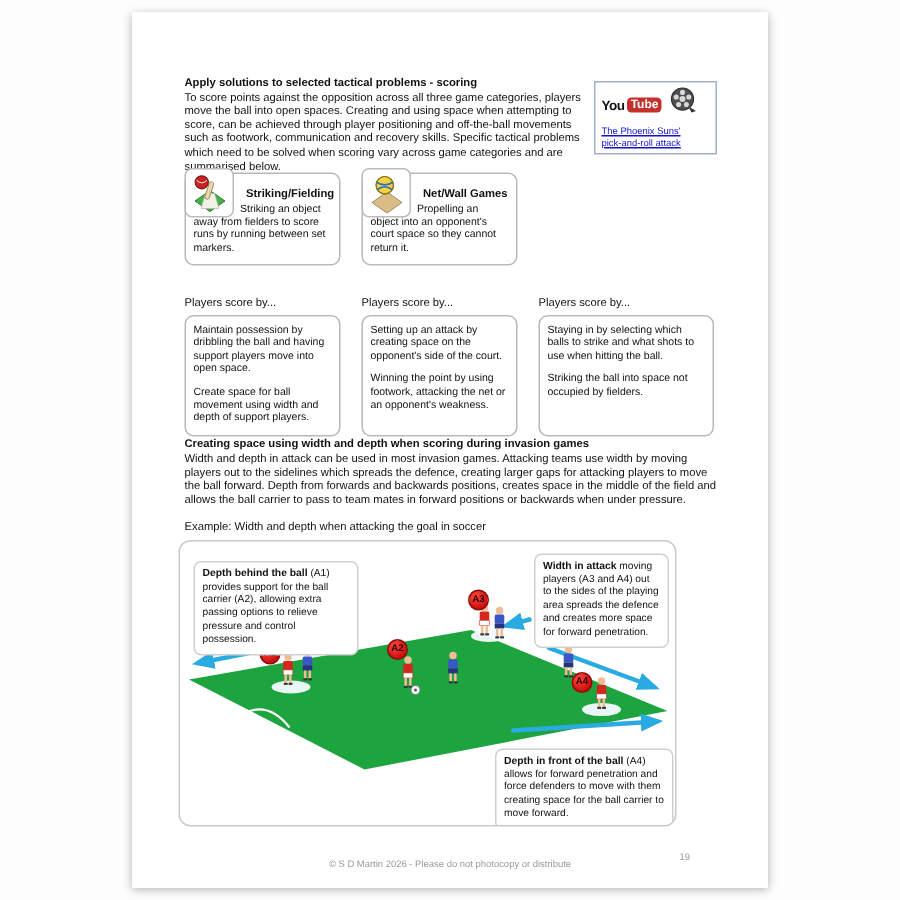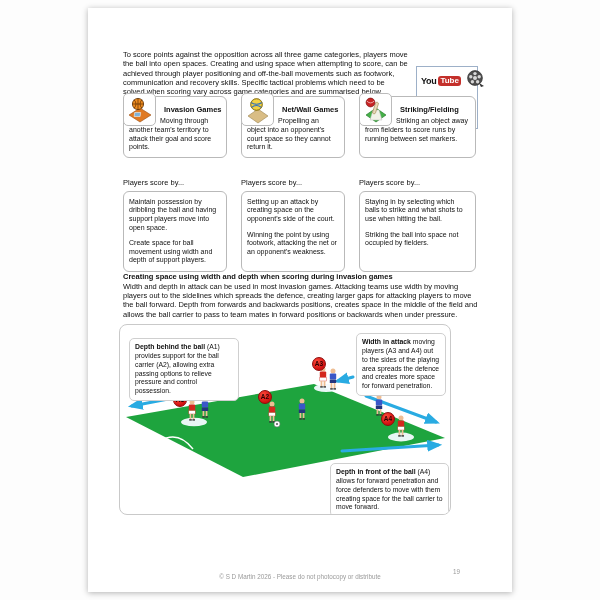--- a/index.html
+++ b/index.html
@@ -5,22 +5,22 @@
   * { box-sizing: border-box; margin: 0; padding: 0; }
   html,body { background:#fff; width:600px; font-family:"Liberation Sans","DejaVu Sans",sans-serif; color:#111; }
   .canvas { width:600px; height:600px; position:relative; background:#fdfdfd; overflow:hidden; }
   .page { position:absolute; left:88px; top:8px; width:424px; height:584px; background:#fff;
           box-shadow:0 1px 6px rgba(0,0,0,.30); }
   .content { padding:42px 34px 0 35px; }
 
   
   .h1 { font-size:7.5px; font-weight:bold; line-height:9.5px; }
   .intro { font-size:7.5px; line-height:9.3px; }
-  .yt-box { float:right; width:62px; border:1px solid #9db0c8; background:#fff; padding:3px 4px;
-            margin:16px 0 3px 8px; }
+  .yt-box { float:right; width:82px; border:1px solid #9db0c8; background:#fff; padding:3px 4px;
+            margin:4px 0 3px 8px; }
   .yt-row { display:flex; align-items:center; gap:2px; }
   .yt-you { font-size:9px; font-weight:bold; color:#111; letter-spacing:-0.3px; }
   .yt-tube { font-size:8px; font-weight:bold; color:#fff; background:#c4302b; border-radius:3px; padding:0 2px 1px; }
   .yt-links { margin-top:3px; font-size:6.3px; line-height:7.5px; color:#1111cc; text-decoration:underline; cursor:pointer; }
 
   .caption { clear:both; text-align:center; font-size:7.5px; margin:6px 0 7px; }
 
   
   .grid3 { display:grid; grid-template-columns:104px 104px 117px; column-gap:14px; }
   .cat-box { position:relative; border:1px solid #b9b9b9; border-radius:6px; background:#fff;
@@ -79,62 +79,51 @@
               <circle cx="5.8" cy="6.7" r="1.7" fill="#d8d8d8"></circle>
               <path d="M14 13 L19 16 L16 17 Z" fill="#333"></path>
             </svg>
           </span>
         </div>
         <div class="yt-links">
           <div>The Phoenix Suns'</div>
           <div>pick-and-roll attack</div>
         </div>
       </div>
+      <div class="h1">Apply solutions to selected tactical problems - scoring</div>
       <div class="intro">To score points against the opposition across all three game categories, players move the ball into open spaces. Creating and using space when attempting to score, can be achieved through player positioning and off-the-ball movements such as footwork, communication and recovery skills. Specific tactical problems which need to be solved when scoring vary across game categories and are summarised below.</div>
     </div>
 
 
     <div class="grid3">
-      <div class="cat-box">
-        <span class="cat-icon">
-          <svg width="28" height="28" viewBox="0 0 28 28">
-            <polygon points="3,19 14,12 25,19 14,26" fill="#e07a24" stroke="#9a4d10" stroke-width="0.6"></polygon>
-            <rect x="11" y="16.5" width="6" height="4" fill="#7fb2d8" stroke="#fff" stroke-width="0.5" transform="skewX(-8)"></rect>
-            <circle cx="12" cy="8" r="5.6" fill="#ef8c1f" stroke="#5b2d00" stroke-width="0.8"></circle>
-            <path d="M6.4 8 H17.6 M12 2.4 V13.6 M8 3.6 Q12 8 8 12.4 M16 3.6 Q12 8 16 12.4" stroke="#5b2d00" stroke-width="0.7" fill="none"></path>
-          </svg>
-        </span>
-        <div class="cat-title">Invasion Games</div>
-        <div class="cat-desc">Moving through another team's territory to attack their goal and score points.</div>
-      </div>
-      <div class="cat-box">
-        <span class="cat-icon">
-          <svg width="28" height="28" viewBox="0 0 28 28">
-            <polygon points="4,20 14,13 24,20 14,27" fill="#d9bd85" stroke="#9a8350" stroke-width="0.6"></polygon>
-            <circle cx="12.5" cy="8.5" r="5.8" fill="#f3d243" stroke="#8a7310" stroke-width="0.7"></circle>
-            <path d="M7 6.5 Q12.5 10 18 6.5 M7.5 11.5 Q12.5 7.5 17.5 11.5" stroke="#2f6fc0" stroke-width="1.1" fill="none"></path>
-            <circle cx="12.5" cy="8.5" r="5.8" fill="none" stroke="#8a7310" stroke-width="0.7"></circle>
-          </svg>
-        </span>
-        <div class="cat-title">Net/Wall Games</div>
-        <div class="cat-desc">Propelling an object into an opponent's court space so they cannot return it.</div>
-      </div>
       <div class="cat-box">
         <span class="cat-icon">
           <svg width="28" height="28" viewBox="0 0 28 28">
             <polygon points="4,19 14,12 24,19 14,26" fill="#45b148" stroke="#1c7020" stroke-width="0.6"></polygon>
             <polygon points="11,14 17,14 20,24 8,24" fill="#f2f2e8" stroke="#bbb" stroke-width="0.5"></polygon>
             <rect x="12" y="6" width="3" height="12" rx="1.4" fill="#e8d8b8" stroke="#a08850" stroke-width="0.6" transform="rotate(18 13.5 12)"></rect>
             <circle cx="8.5" cy="6.5" r="4.4" fill="#c82323" stroke="#7a0f0f" stroke-width="0.7"></circle>
             <path d="M5 5.2 Q8.5 8.6 12 5.2" stroke="#fff" stroke-width="0.6" fill="none"></path>
           </svg>
         </span>
         <div class="cat-title">Striking/Fielding</div>
         <div class="cat-desc">Striking an object away from fielders to score runs by running between set markers.</div>
       </div>
+      <div class="cat-box">
+        <span class="cat-icon">
+          <svg width="28" height="28" viewBox="0 0 28 28">
+            <polygon points="4,20 14,13 24,20 14,27" fill="#d9bd85" stroke="#9a8350" stroke-width="0.6"></polygon>
+            <circle cx="12.5" cy="8.5" r="5.8" fill="#f3d243" stroke="#8a7310" stroke-width="0.7"></circle>
+            <path d="M7 6.5 Q12.5 10 18 6.5 M7.5 11.5 Q12.5 7.5 17.5 11.5" stroke="#2f6fc0" stroke-width="1.1" fill="none"></path>
+            <circle cx="12.5" cy="8.5" r="5.8" fill="none" stroke="#8a7310" stroke-width="0.7"></circle>
+          </svg>
+        </span>
+        <div class="cat-title">Net/Wall Games</div>
+        <div class="cat-desc">Propelling an object into an opponent's court space so they cannot return it.</div>
+      </div>
     </div>
 
     <div class="grid3">
       <div class="score-label">Players score by...</div>
       <div class="score-label">Players score by...</div>
       <div class="score-label">Players score by...</div>
     </div>
 
     <div class="grid3">
       <div class="score-box">
@@ -146,20 +135,21 @@
         <p>Winning the point by using footwork, attacking the net or an opponent's weakness.</p>
       </div>
       <div class="score-box">
         <p>Staying in by selecting which balls to strike and what shots to use when hitting the ball.</p>
         <p>Striking the ball into space not occupied by fielders.</p>
       </div>
     </div>
 
     <div class="h2">Creating space using width and depth when scoring during invasion games</div>
     <div class="body2">Width and depth in attack can be used in most invasion games. Attacking teams use width by moving players out to the sidelines which spreads the defence, creating larger gaps for attacking players to move the ball forward. Depth from forwards and backwards positions, creates space in the middle of the field and allows the ball carrier to pass to team mates in forward positions or backwards when under pressure.</div>
+    <div class="example-label">Example: Width and depth when attacking the goal in soccer</div>
 
     <div class="example-box">
       <svg class="fieldsvg" width="332" height="191" viewBox="0 0 332 191">
         <defs>
           <marker id="ah" markerWidth="6" markerHeight="6" refX="3.6" refY="2" orient="auto">
             <path d="M0,0 L5,2 L0,4 Z" fill="#29abe2"></path>
           </marker>
         </defs>
 
         <polygon points="6,92 194,59 325,113 123,152" fill="#1ea43e"></polygon>

